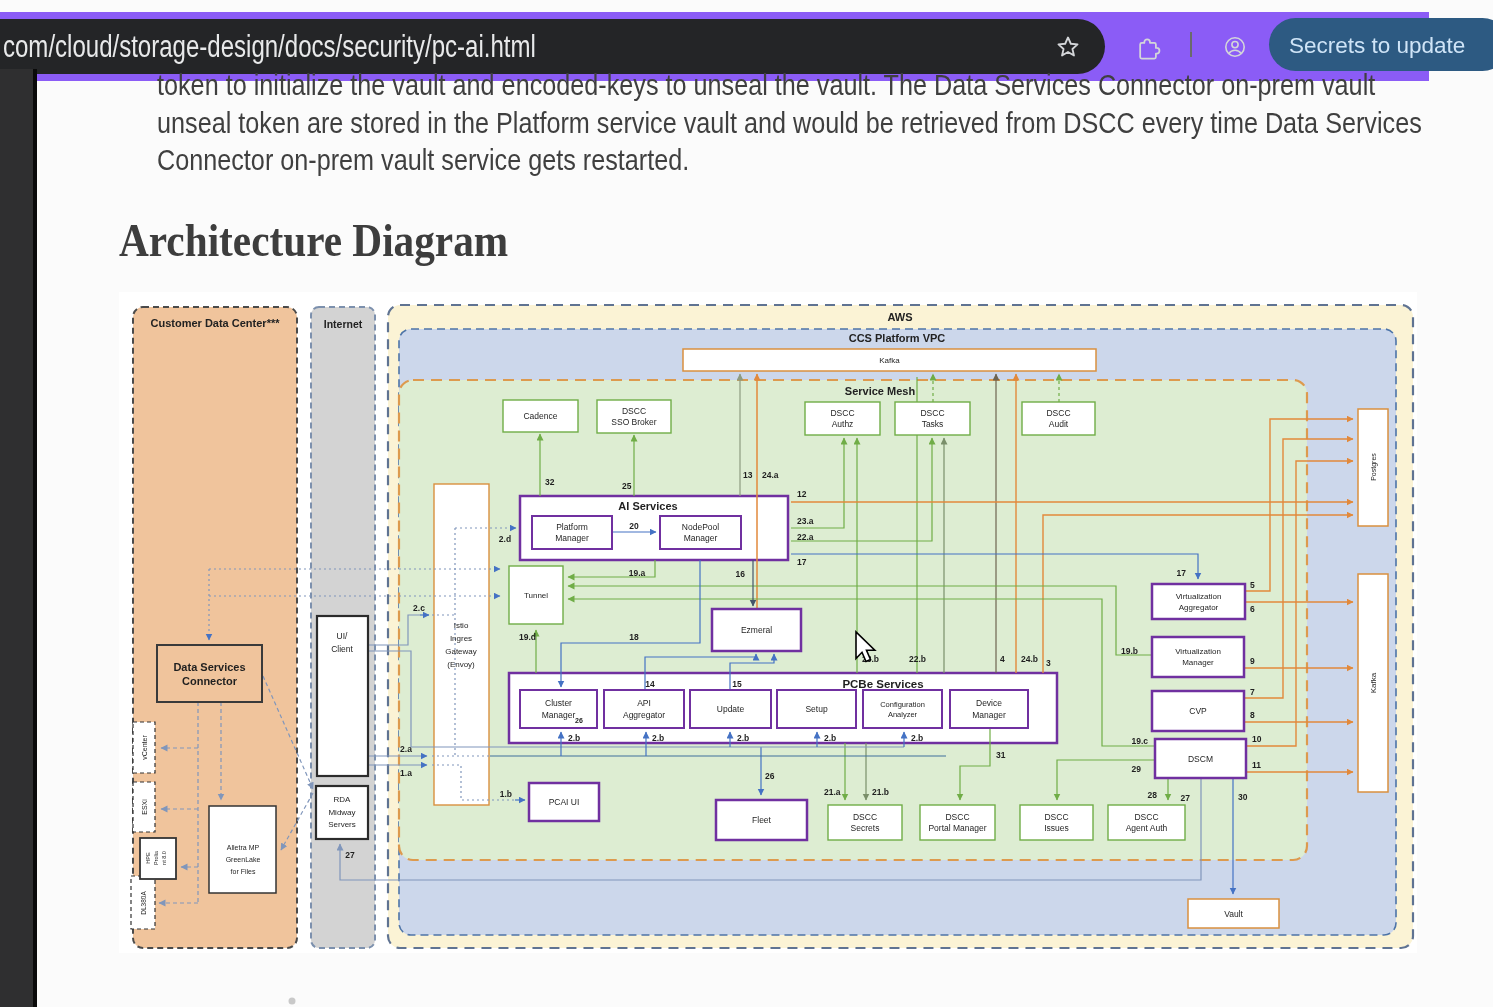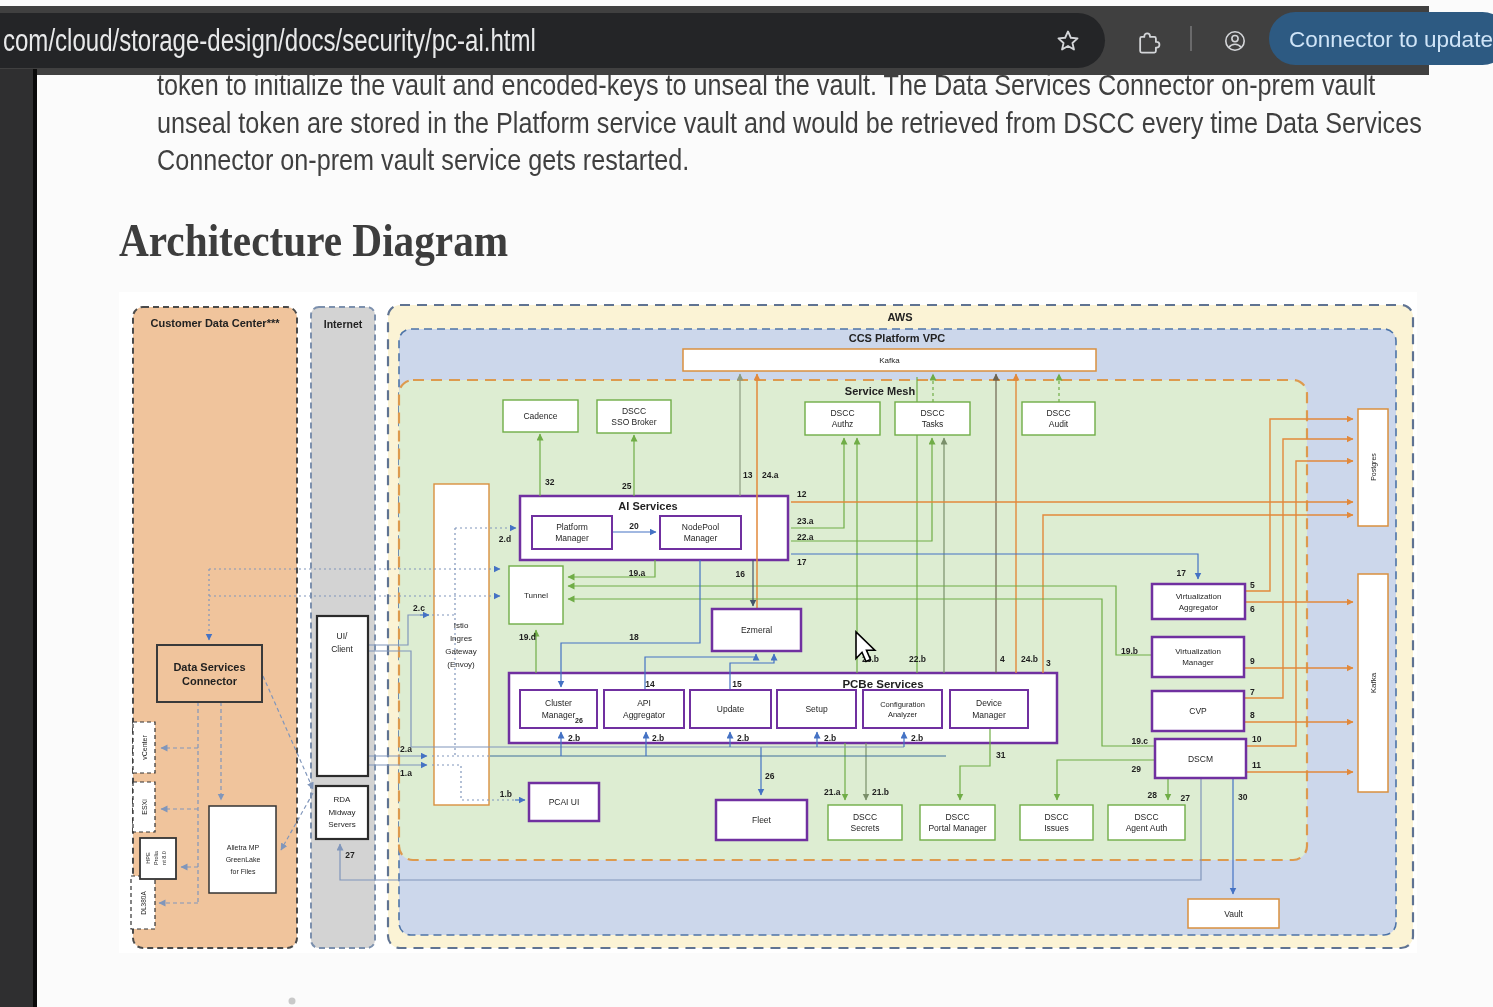--- a/index.html
+++ b/index.html
@@ -1,15 +1,15 @@
 <!DOCTYPE html>
 <html><head><meta charset="utf-8"><style>
 html,body{margin:0;padding:0}
 body{width:1493px;height:1007px;background:#fbfbfb;font-family:"Liberation Sans",sans-serif;overflow:hidden;position:relative}
-.toolbar{position:absolute;top:6px;left:0;width:1429px;height:69px;background:#404040}
+.toolbar{position:absolute;top:12px;left:0;width:1429px;height:69px;background:#8b5cf6}
 .pill{position:absolute;left:-60px;top:7px;width:1165px;height:55px;border-radius:28px;background:#242527}
 .url{position:absolute;left:3px;top:17px;font-size:31px;color:#e8e9ea;white-space:nowrap;transform:scaleX(0.775);transform-origin:left top}
 .sep{position:absolute;left:1190px;top:20px;width:2px;height:25px;background:#6a6a6b}
 .btn{position:absolute;left:1269px;top:6px;width:240px;height:53px;border-radius:27px;background:#2d5a82}
 .btn span{position:absolute;left:20px;top:15px;font-size:22.5px;color:#cfe4f7}
 .sidebar{position:absolute;top:69px;left:0;width:33px;height:938px;background:#2f2f30}
 .sideline{position:absolute;top:69px;left:33px;width:4px;height:938px;background:#0a0a0a}
 .para{position:absolute;left:157px;top:66px;font-size:30px;line-height:37.5px;color:#3f3f3f;transform-origin:left top;transform:scaleX(0.84);white-space:nowrap}
 .head{position:absolute;left:119px;top:214px;font-family:"Liberation Serif",serif;font-weight:bold;font-size:46px;color:#3d3d3d;transform-origin:left top;transform:scaleX(0.897);white-space:nowrap}
 svg{position:absolute;top:0;left:0}
@@ -23,21 +23,21 @@
  <svg width="25" height="25" style="left:1136px;top:23px" viewBox="0 0 24 24">
       <path d="M8,6.8 c0,-1.5 1.2,-2.7 2.7,-2.7 c1.5,0 2.7,1.2 2.7,2.7 l0,0.7 l4.2,0 c0.8,0 1.5,0.7 1.5,1.5 l0,3.4 l0.7,0 c1.5,0 2.7,1.2 2.7,2.7 c0,1.5 -1.2,2.7 -2.7,2.7 l-0.7,0 l0,3.4 c0,0.8 -0.7,1.5 -1.5,1.5 l-12.1,0 c-0.8,0 -1.5,-0.7 -1.5,-1.5 l0,-12.1 c0,-0.8 0.7,-1.5 1.5,-1.5 l2.5,0 z" fill="none" stroke="#d4d6d9" stroke-width="1.7" stroke-linejoin="round"></path>
     </svg>
  <svg width="24" height="24" style="left:1223px;top:23px" viewBox="0 0 24 24">
       <circle cx="12" cy="12" r="9.2" fill="none" stroke="#d4d6d9" stroke-width="1.6"></circle>
       <circle cx="12" cy="9.6" r="3.1" fill="none" stroke="#d4d6d9" stroke-width="1.6"></circle>
       <path d="M5.8 18.5 A7.5 7.5 0 0 1 18.2 18.5" fill="none" stroke="#d4d6d9" stroke-width="1.6"></path>
     </svg>
  <div class="sep"></div>
  <div class="btn">
-      <span>Connector to update</span>
+      <span>Secrets to update</span>
     </div>
 </div>
 <div class="sidebar"></div>
 <div class="sideline"></div>
 <div class="para">token to initialize the vault and encoded-keys to unseal the vault. The Data Services Connector on-prem vault<br>unseal token are stored in the Platform service vault and would be retrieved from DSCC every time Data Services<br>Connector on-prem vault service gets restarted.</div>
 <div class="head">Architecture Diagram</div>
 
 <svg width="1493" height="1007" viewBox="0 0 1493 1007" font-family="Liberation Sans,sans-serif">
 <defs>
 <marker id="mg" markerWidth="8" markerHeight="8" refX="6.5" refY="3.5" orient="auto" markerUnits="userSpaceOnUse">

